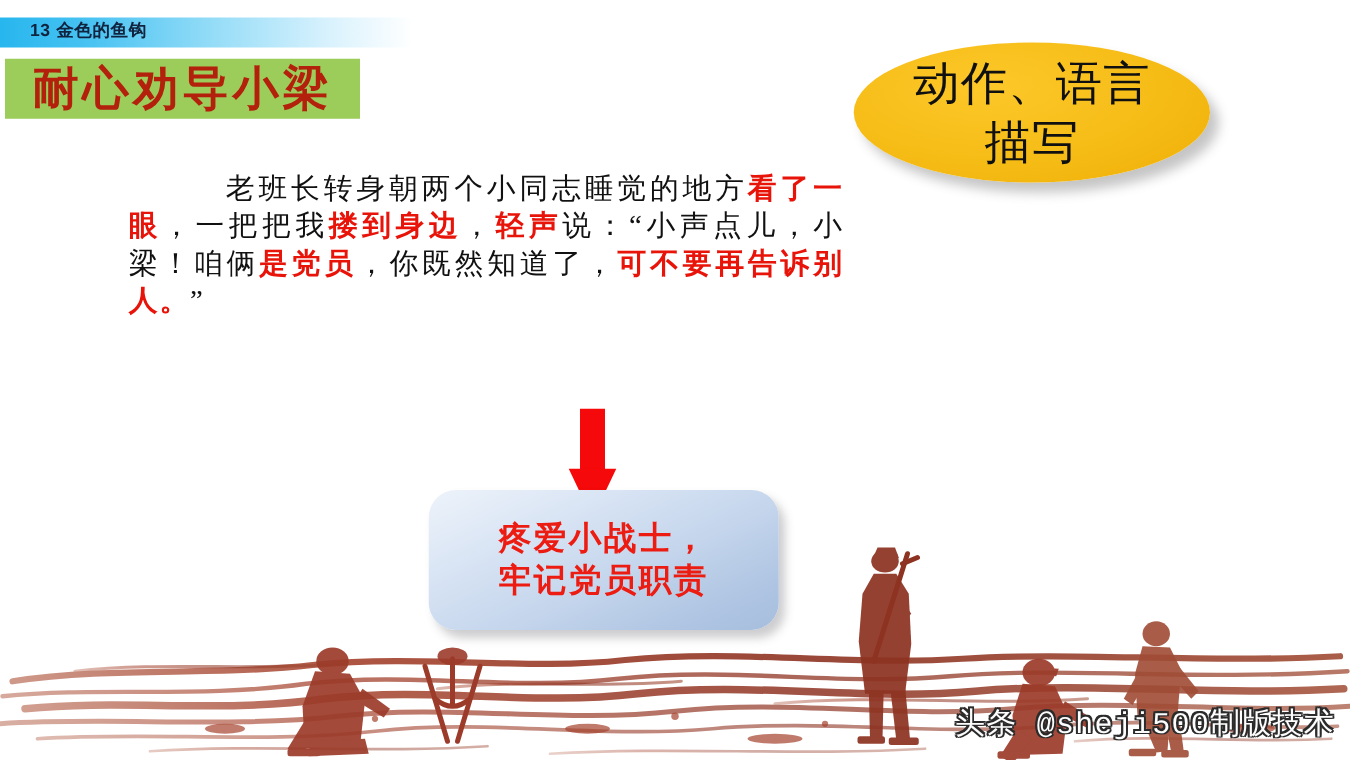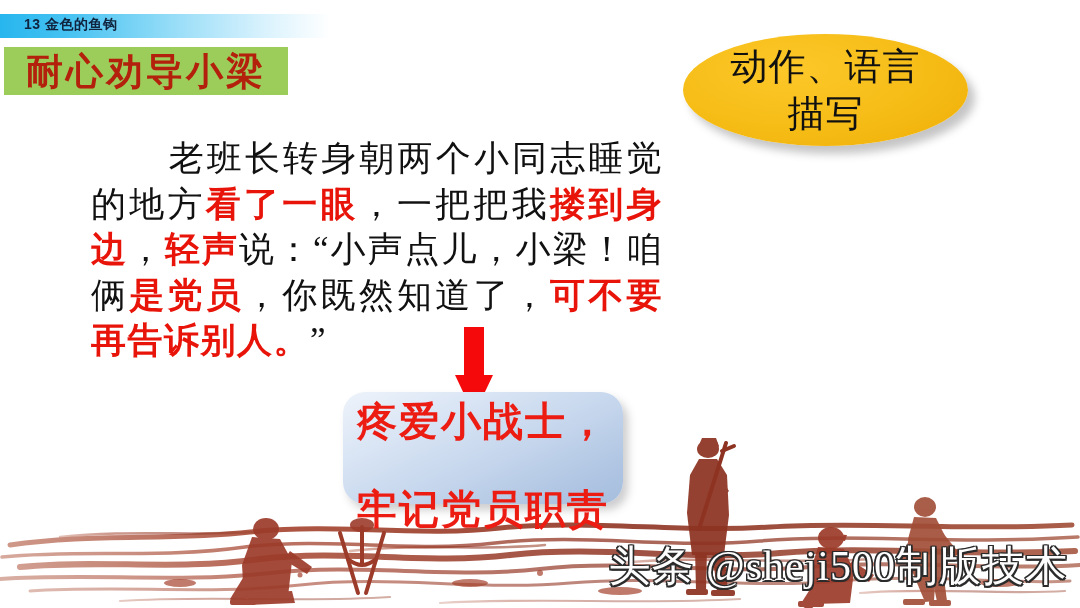--- a/index.html
+++ b/index.html
@@ -112,25 +112,25 @@
     font-size: 37px;
     color: #101010;
     line-height: 1.28;
     letter-spacing: 1px;
     white-space: nowrap;
   }
 
   
   #body-text {
     position: absolute;
-    left: 91px;
+    left: 103px;
     top: 136px;
     width: 572px;
     font-family: "Liberation Serif", "DejaVu Serif", serif;
-    font-size: 35px;
+    font-size: 23px;
     line-height: 1.30;
     color: #111111;
     letter-spacing: 1.5px;
     text-align: justify;
   }
   #body-text .hl {
     color: #e8140a;
     font-weight: bold;
   }
   #body-text .indent {
@@ -177,48 +177,47 @@
     background: linear-gradient(155deg, #eef3fa 0%, #dbe6f5 26%, #c4d5ec 58%, #aec4e2 85%, #a6bedd 100%);
     box-shadow: 5px 6px 8px rgba(90,90,95,0.30);
     display: flex;
     flex-direction: column;
     align-items: center;
     justify-content: center;
     z-index: 9;
   }
   #conclusion-box span {
     display: block;
-    font-family: Liberation Serif, serif;
-    font-weight: bold;
-    font-size: 40px;
+    font-family: Liberation Sans, sans-serif;
+    font-weight: bold;
+    font-size: 26px;
     color: #ec1c12;
     line-height: 1.30;
     letter-spacing: 2px;
     white-space: nowrap;
-    margin-top: 36px;
   }
 
   
   #illustration {
     position: absolute;
     left: 0;
     bottom: 0;
     width: 1080px;
     height: 175px;
     z-index: 2;
     pointer-events: none;
   }
 
   
   #watermark {
     position: absolute;
     right: 12px;
     bottom: 14px;
-    font-family: Liberation Serif, serif;
-    font-size: 42px;
+    font-family: Liberation Mono, monospace;
+    font-size: 24px;
     font-weight: normal;
     color: #fdfdfd;
     letter-spacing: 1px;
     white-space: nowrap;
     z-index: 20;
     text-shadow:
       -1.5px -1.5px 0 #2b2b2b,  1.5px -1.5px 0 #2b2b2b,
       -1.5px  1.5px 0 #2b2b2b,  1.5px  1.5px 0 #2b2b2b,
        0 -1.5px 0 #2b2b2b, 0 1.5px 0 #2b2b2b,
       -1.5px 0 0 #2b2b2b, 1.5px 0 0 #2b2b2b;

